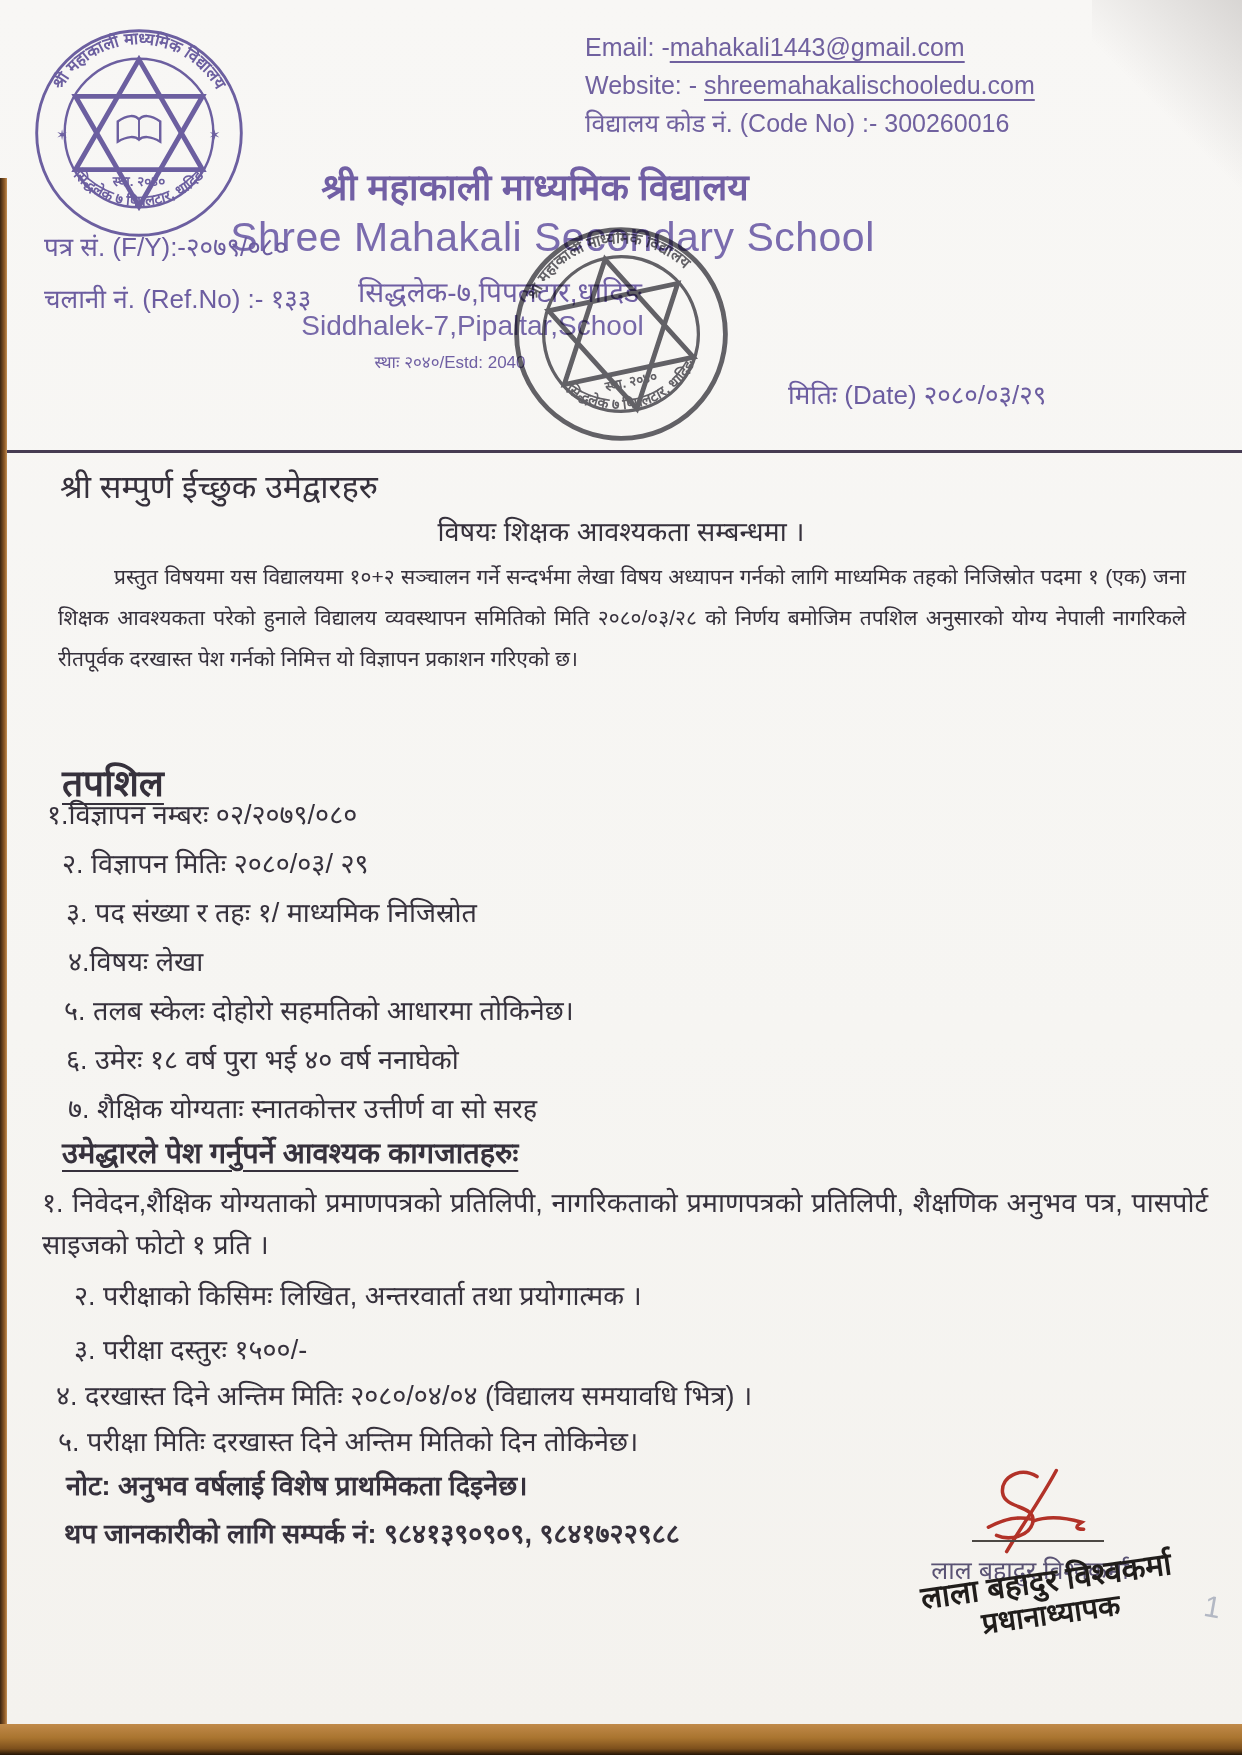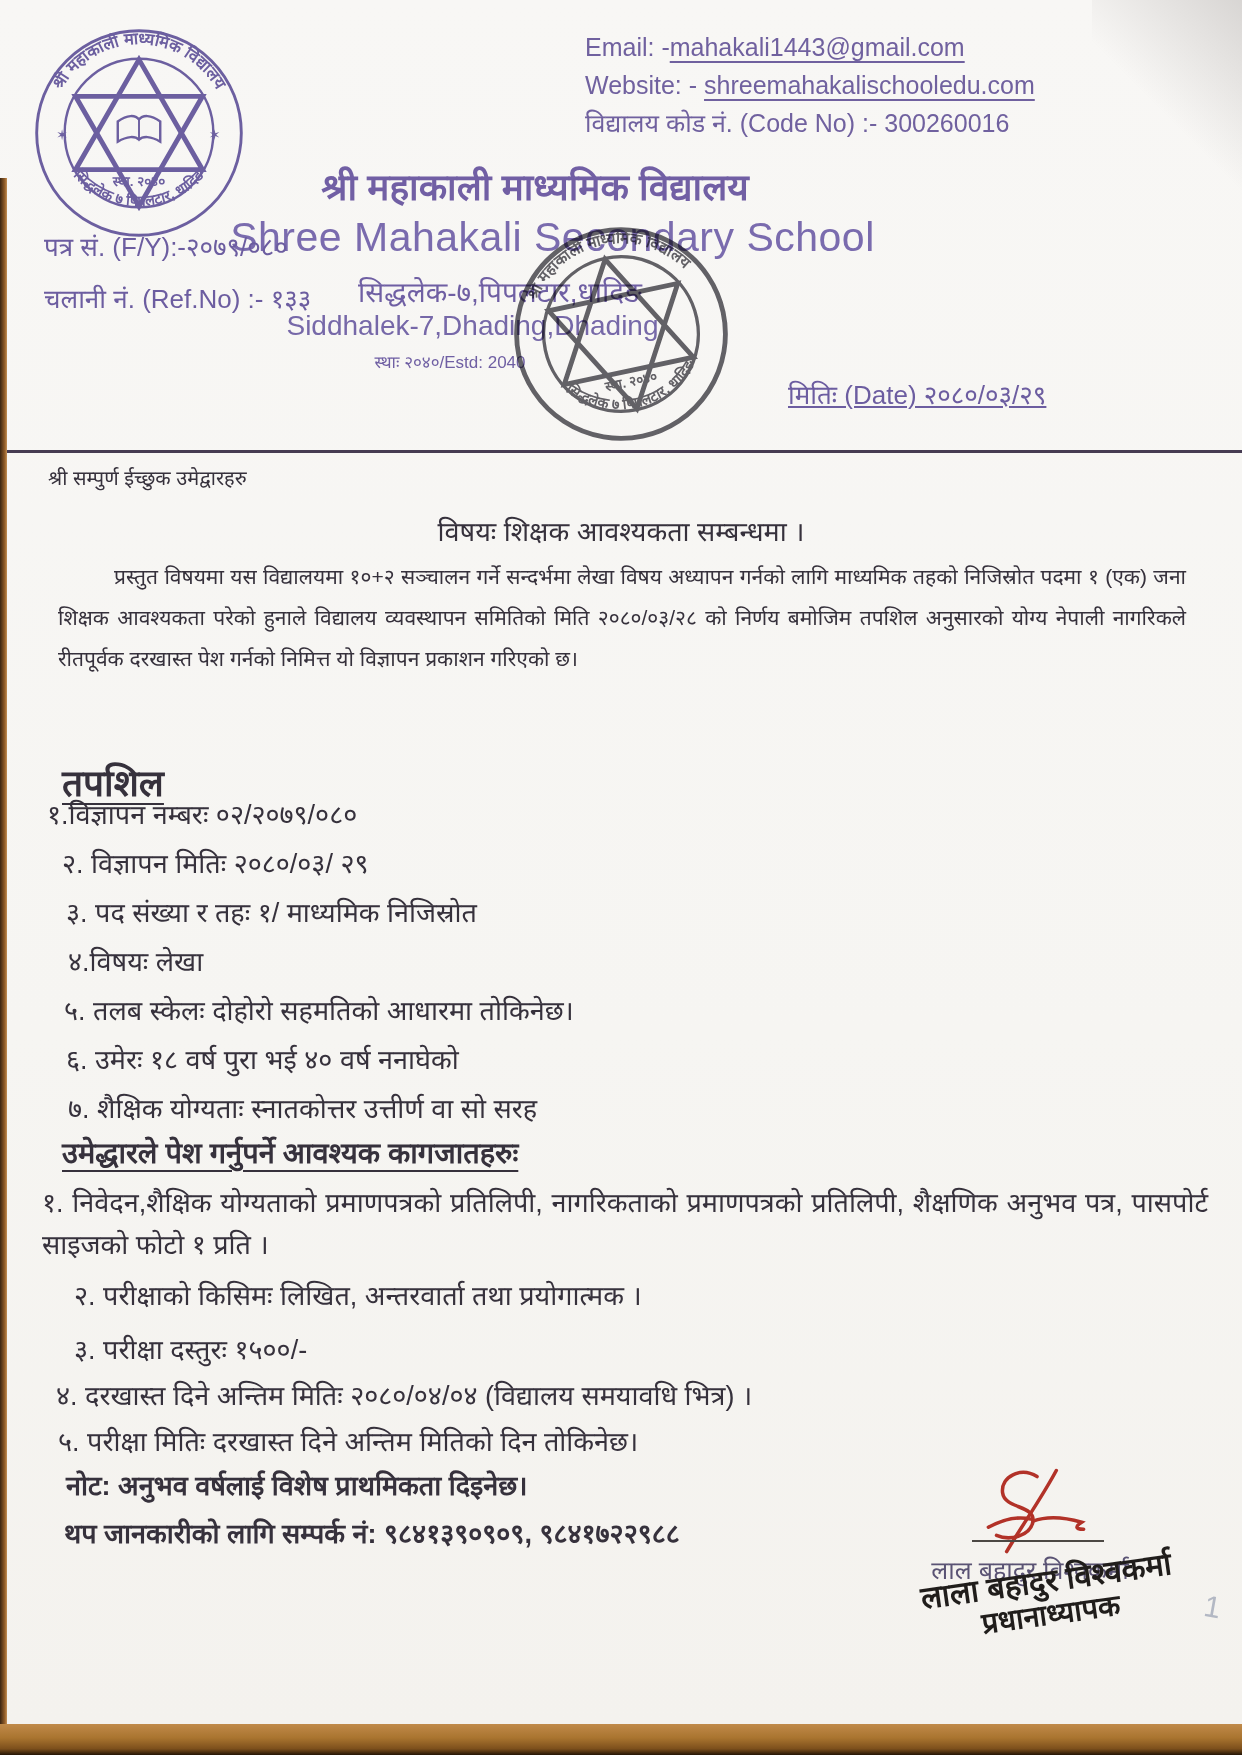--- a/index.html
+++ b/index.html
@@ -27,24 +27,24 @@
   .abs{position:absolute;}
   .contact{left:585px;top:28px;font-size:25px;line-height:38px;color:#70619f;}
   .contact .u{text-decoration:underline;text-underline-offset:5px;}
   .np-title{left:0;width:1070px;top:160px;text-align:center;font-size:37px;font-weight:600;color:#715fa4;}
   .en-title{left:0;width:1105px;top:214px;text-align:center;font-size:41px;font-weight:400;letter-spacing:.5px;color:#7a6bae;}
   .addr-np{left:0;width:960px;top:272px;text-align:center;font-size:28px;color:#6f5fa3;margin-left:20px;}
   .addr-en{left:0;width:945px;top:310px;text-align:center;font-size:28px;color:#7668a8;}
   .estd{left:0;width:900px;top:350px;text-align:center;font-size:17px;color:#6f5fa3;}
   .letter-no{left:44px;top:228px;font-size:26px;color:#6c5da0;}
   .ref-no{left:44px;top:280px;font-size:26px;color:#6c5da0;}
-  .date-line{left:788px;top:376px;font-size:26px;color:#6c5da0;text-decoration:underline;}
+  .date-line{left:788px;top:376px;font-size:26px;color:#6c5da0;}
   .rule{left:0;top:450px;width:1242px;height:3px;background:#463c52;}
   .body-text{color:#36313c;}
-  .salutation{left:48px;top:464px;font-size:20px;}
+  .salutation{left:60px;top:464px;font-size:32px;}
   .subject{left:0;width:1242px;top:512px;text-align:center;font-size:27px;}
   .para{
     left:58px;top:556px;width:1128px;font-size:21px;line-height:41px;
     text-align:justify;text-indent:56px;
   }
   .h-underline{font-weight:bold;text-decoration:underline;text-underline-offset:7px;text-decoration-thickness:2px;}
   .tapshil-h{left:62px;top:756px;font-size:37px;}
   .docs-h{left:62px;top:1132px;font-size:29px;}
   .li{font-size:27px;}
   .t0{left:47px;top:795px;}  .t1{left:62px;top:844px;}  .t2{left:66px;top:893px;}
@@ -109,21 +109,21 @@
 
   <div class="abs contact">
     <div><span>Email: -</span><span class="u">mahakali1443@gmail.com</span></div>
     <div><span>Website: - </span><span class="u">shreemahakalischooledu.com</span></div>
     <div>विद्यालय कोड नं. (Code No) :- 300260016</div>
   </div>
 
   <div class="abs np-title">श्री महाकाली माध्यमिक विद्यालय</div>
   <div class="abs en-title">Shree Mahakali Secondary School</div>
   <div class="abs addr-np">सिद्धलेक-७,पिपलटार,धादिङ</div>
-  <div class="abs addr-en">Siddhalek-7,Dhading,Dhading</div>
+  <div class="abs addr-en">Siddhalek-7,Pipaltar,School</div>
   <div class="abs estd">स्थाः २०४०/Estd: 2040</div>
 
   <div class="abs letter-no">पत्र सं. (F/Y):-२०७९/०८०</div>
   <div class="abs ref-no">चलानी नं. (Ref.No) :-  १३३</div>
 
   <svg class="abs ink-stamp-box" viewBox="0 0 240 240">
     <g stroke="#4a4850" fill="none">
       <circle cx="120" cy="120" r="108" stroke-width="5"></circle>
       <circle cx="120" cy="120" r="80" stroke-width="3.5"></circle>
     </g>

